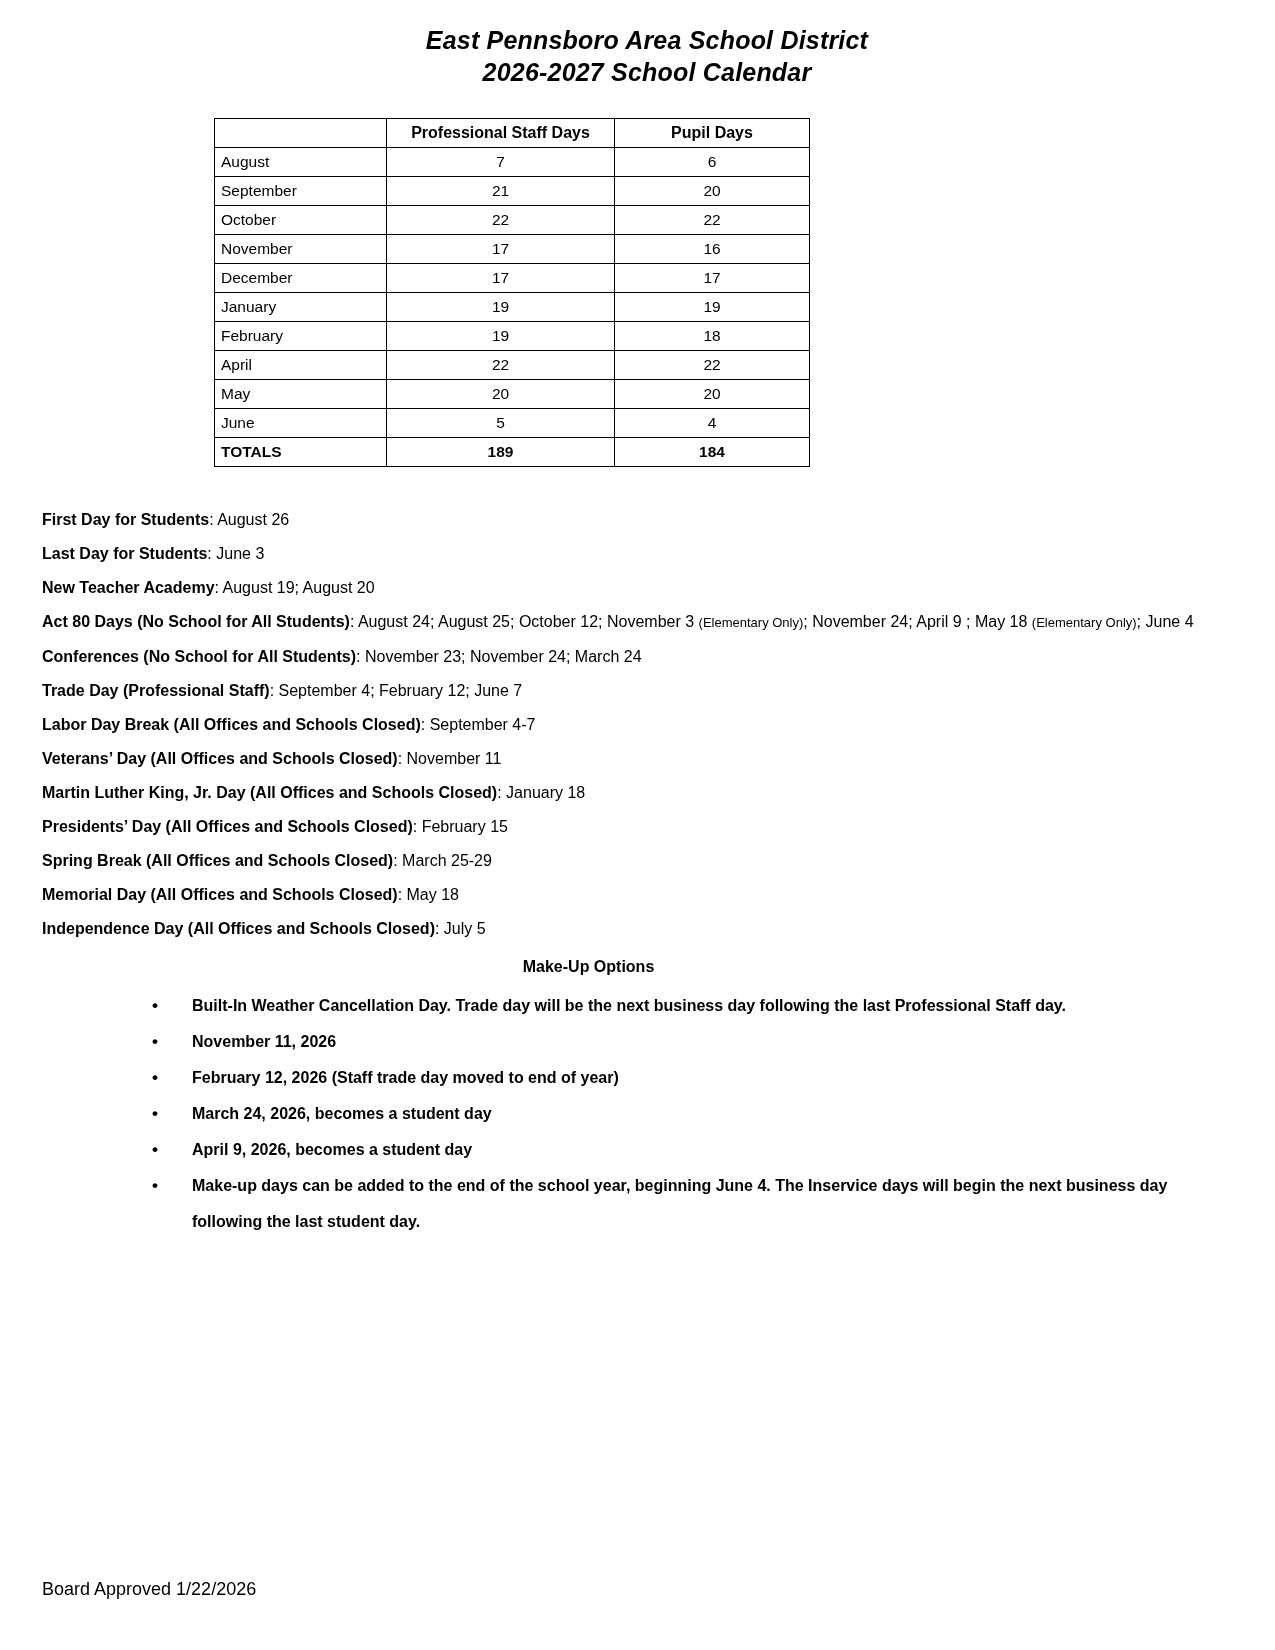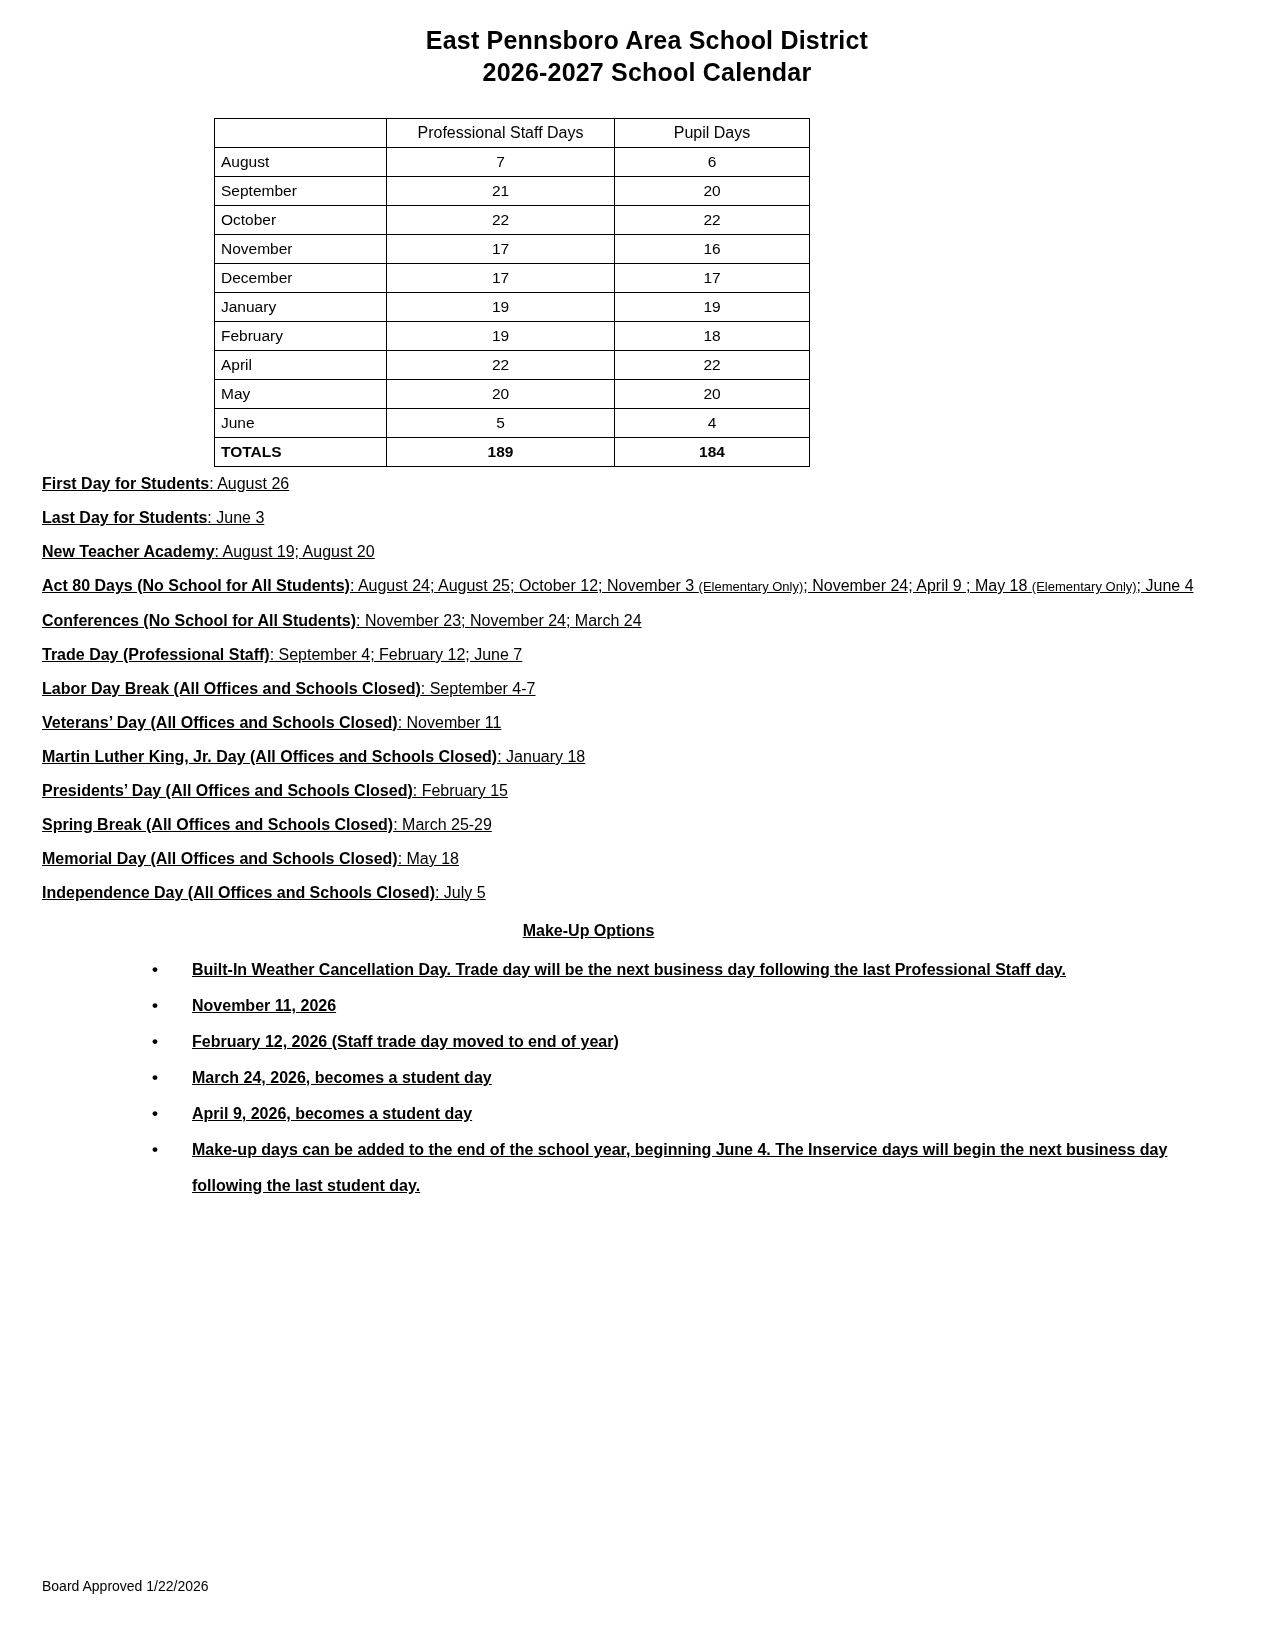--- a/index.html
+++ b/index.html
@@ -24,20 +24,21 @@
     overflow: hidden;
   }
 
   
   .title-block {
     text-align: center;
     margin-top: 24px;
   }
   .title-line {
     font-weight: bold;
+    font-style: italic;
     font-size: 25px;
     line-height: 32px;
     letter-spacing: 0.2px;
     padding-left: 19px;
   }
 
   
   .table-wrap {
     margin-top: 30px;
     display: flex;
@@ -53,44 +54,44 @@
     border: 1px solid #000000;
     height: 28px;
     font-size: 15.5px;
     padding: 0 6px;
     vertical-align: middle;
   }
   table.days col.c1 { width: 172px; }
   table.days col.c2 { width: 228px; }
   table.days col.c3 { width: 195px; }
   table.days th {
-    font-weight: normal;
+    font-weight: bold;
     text-align: center;
     font-size: 16px;
   }
   table.days td.month {
     text-align: left;
     font-weight: normal;
   }
   table.days td.num {
     text-align: center;
   }
   table.days tr.totals td {
     font-weight: bold;
   }
   table.days tr.totals td.month {
     text-align: left;
     margin-top: 36px;
   }
 
   
   .details {
+    margin-top: 36px;
     padding-left: 42px;
     padding-right: 80px;
-    text-decoration: underline;
   }
   .detail-line {
     font-size: 16px;
     line-height: 34px;
     margin: 0;
   }
   .detail-line .lbl {
     font-weight: bold;
   }
   .detail-line .val {
@@ -127,22 +128,22 @@
     left: 0;
     top: 0;
     font-size: 17px;
     line-height: 36px;
   }
 
   
   .footer {
     position: absolute;
     left: 42px;
-    bottom: 56px;
-    font-size: 14px;
+    bottom: 50px;
+    font-size: 18px;
   }
 </style>
 </head>
 <body>
 
 <div class="page">
 
   <div class="title-block">
     <div class="title-line">East Pennsboro Area School District</div>
     <div class="title-line">2026-2027 School Calendar</div>

